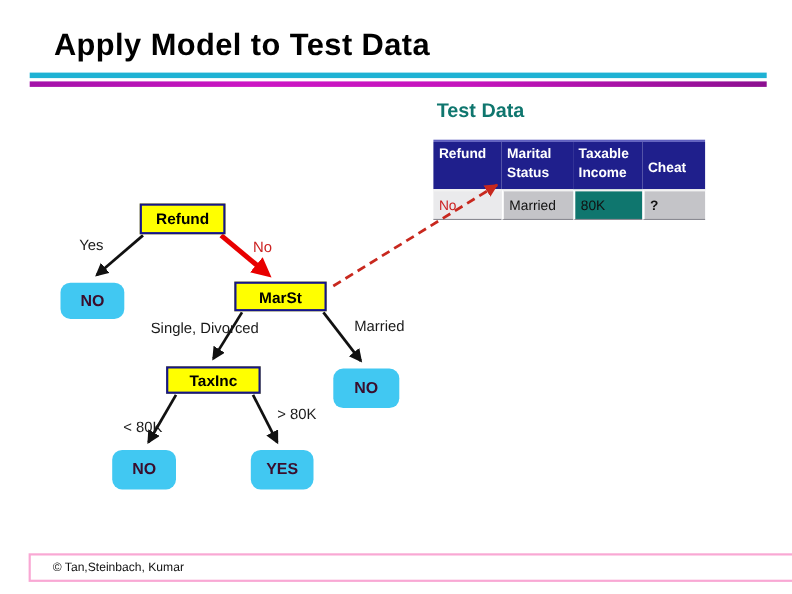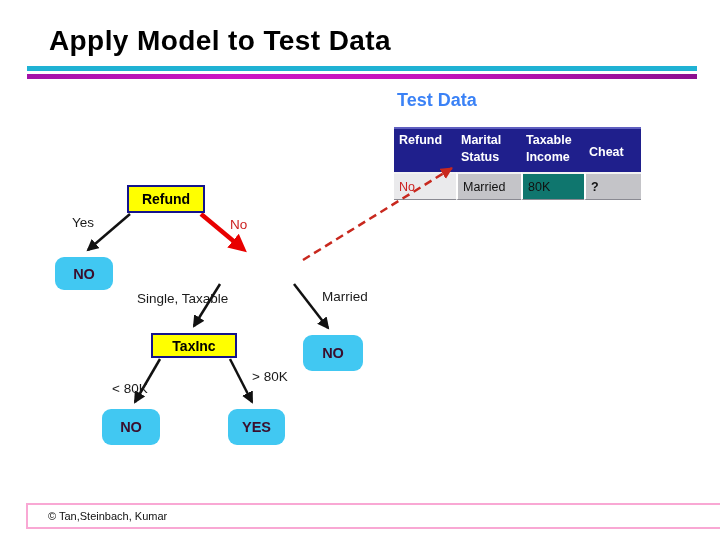--- a/index.html
+++ b/index.html
@@ -5,21 +5,21 @@
   html,body{margin:0;padding:0;background:#fff;}
   .slide{position:relative;width:720px;height:540px;background:#ffffff;overflow:hidden;
          font-family:"Liberation Sans","DejaVu Sans",sans-serif;}
 
   .title{position:absolute;left:37px;top:13px;margin:12px;font-size:28px;font-weight:bold;
          color:#000;letter-spacing:0.4px;}
   .rule{position:absolute;left:27px;width:670px;height:5px;}
   .rule-cyan{top:66px;background:#1FB2D4;}
   .rule-magenta{top:74px;background:linear-gradient(90deg,#A312A8 0%,#CC16C4 30%,#C414BC 60%,#8C1090 100%);}
 
-  .test-data-label{position:absolute;left:397px;top:90px;font-size:18px;font-weight:bold;color:#3b82f6;}
+  .test-data-label{position:absolute;left:397px;top:90px;font-size:18px;font-weight:bold;color:#0f766e;}
 
   
   .dtable{position:absolute;left:394px;top:127px;display:grid;
           grid-template-columns:62px 65px 63px 57px;grid-template-rows:43px 28px;
           border-top:2px solid #5F5FC0;}
   .th{background:#1F1F8C;color:#fff;font-weight:bold;font-size:12.5px;line-height:1.32;
       padding:3px 2px 0 5px;white-space:pre-line;}
   .th-low{padding-top:15px;}
   .td{font-size:12.5px;color:#111;padding:6px 2px 0 5px;border-top:2px solid #F2F2F2;
       border-bottom:1px solid #8A8A92;}
@@ -100,30 +100,31 @@
     <line x1="130" y1="214" x2="88" y2="250" stroke="#111" stroke-width="2.5" marker-end="url(#arr-black)"></line>
     <line x1="201" y1="214" x2="243" y2="249" stroke="#E80000" stroke-width="4.5" marker-end="url(#arr-red)"></line>
     <line x1="220" y1="284" x2="194" y2="326" stroke="#111" stroke-width="2.5" marker-end="url(#arr-black)"></line>
     <line x1="294" y1="284" x2="328" y2="328" stroke="#111" stroke-width="2.5" marker-end="url(#arr-black)"></line>
     <line x1="160" y1="359" x2="135" y2="402" stroke="#111" stroke-width="2.5" marker-end="url(#arr-black)"></line>
     <line x1="230" y1="359" x2="252" y2="402" stroke="#111" stroke-width="2.5" marker-end="url(#arr-black)"></line>
     <line x1="303" y1="260" x2="452" y2="168" stroke="#C8281E" stroke-width="2.5" stroke-dasharray="8 5" marker-end="url(#arr-dash)"></line>
   </svg>
 
   <div class="node" id="node-refund">Refund</div>
+  <div class="node" id="node-marst">MarSt</div>
   <div class="node" id="node-taxinc">TaxInc</div>
 
   <div class="leaf" id="leaf-refund-yes">NO</div>
   <div class="leaf" id="leaf-married">NO</div>
   <div class="leaf" id="leaf-lt80k">NO</div>
   <div class="leaf" id="leaf-gt80k">YES</div>
 
   <div class="elabel" id="lbl-yes">Yes</div>
   <div class="elabel" id="lbl-no">No</div>
-  <div class="elabel" id="lbl-single-divorced">Single, Taxable</div>
+  <div class="elabel" id="lbl-single-divorced">Single, Divorced</div>
   <div class="elabel" id="lbl-married">Married</div>
   <div class="elabel" id="lbl-lt80k">&lt; 80K</div>
   <div class="elabel" id="lbl-gt80k">&gt; 80K</div>
 
   <div class="footer">
     <span>© Tan,Steinbach, Kumar</span>
   </div>
 
 </div>
 

